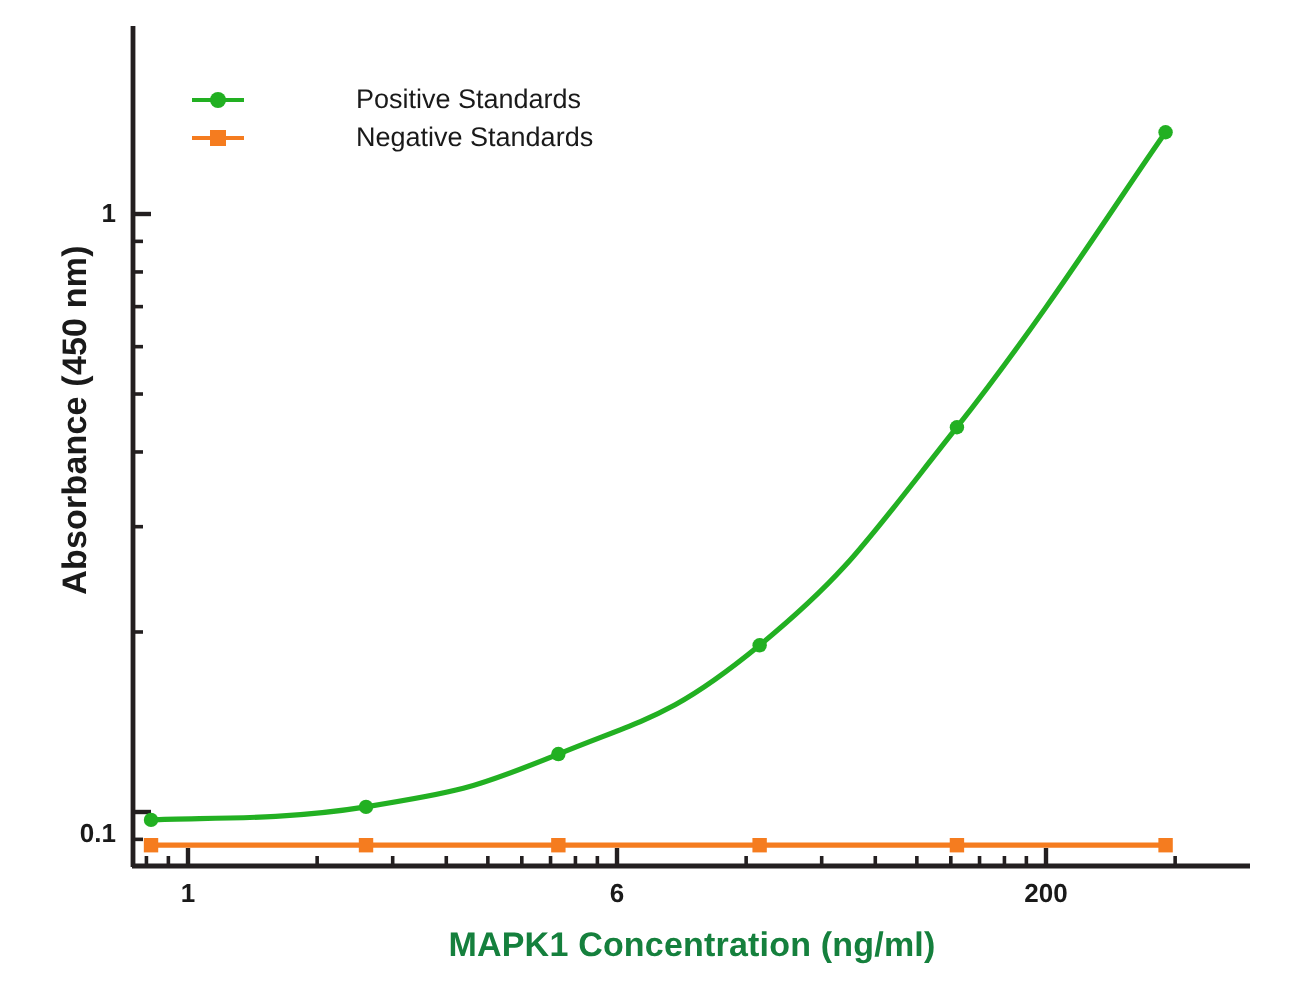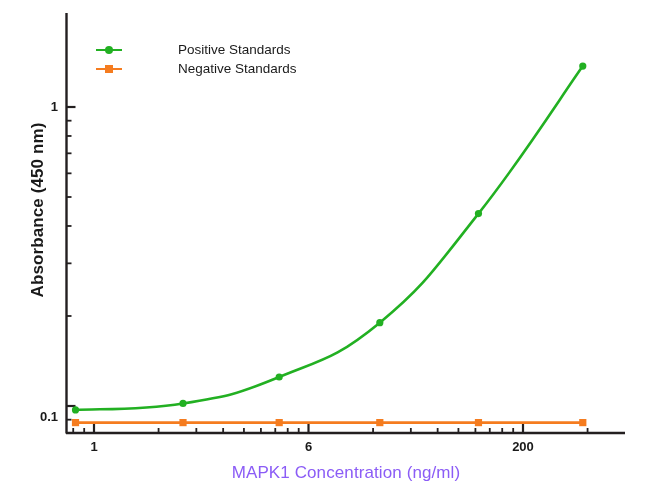--- a/index.html
+++ b/index.html
@@ -19,21 +19,21 @@
     transform-origin:center center;
     text-align:center;
     font-size:17px;font-weight:bold;color:#1a1a1a;
     letter-spacing:0.1px;
   }
   .axis-title-x{
     position:absolute;
     left:66px;top:463px;
     width:560px;
     text-align:center;
-    font-size:17px;font-weight:normal;color:#8b5cf6;
+    font-size:17px;font-weight:bold;color:#15803d;
     letter-spacing:0.1px;
   }
   .tick-label{
     position:absolute;
     font-size:13px;font-weight:bold;color:#1a1a1a;
     white-space:nowrap;
   }
   .ylab{text-align:right;}
   .xlab{text-align:center;}
   .legend{

